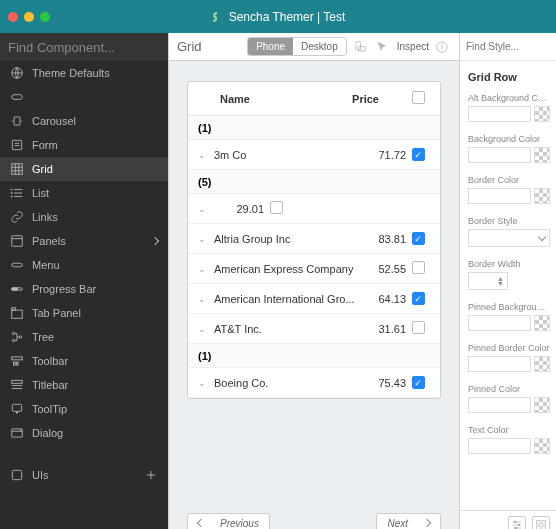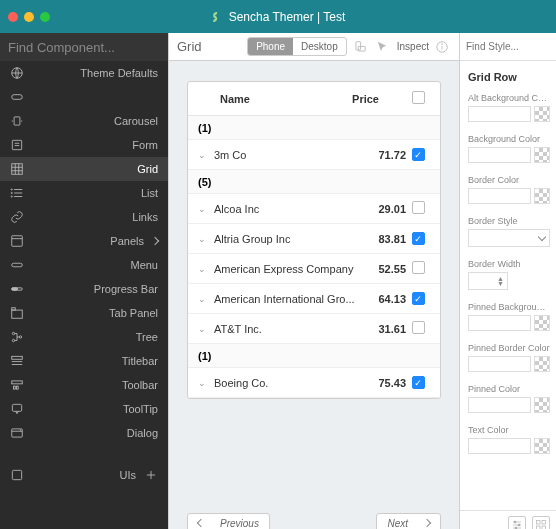--- a/index.html
+++ b/index.html
@@ -16,21 +16,21 @@
 
 .sidebar { width: 168px; background: #2b2b2b; color: #b8b8b8; display: flex; flex-direction: column; }
 .search-row { height: 28px; display: flex; align-items: center; padding: 0 8px; background: #353535; gap: 6px; }
 .search-row input { flex: 1; background: transparent; border: none; color: #b8b8b8; font-size: 13px; outline: none; }
 .search-row input::placeholder { color: #888; }
 .ic { width: 14px; height: 14px; stroke: #b8b8b8; fill: none; stroke-width: 1.5; flex-shrink: 0; }
 .ic-fill { fill: #b8b8b8; stroke: none; }
 .nav { list-style: none; flex: 1; }
 .nav li { height: 24px; display: flex; align-items: center; padding: 0 10px; gap: 8px; cursor: pointer; font-size: 11px; }
 .nav li.active { background: #3f3f3f; color: #fff; }
-.nav li .label { flex: 1; text-align: right; }
+.nav li .label { flex: 1; }
 .nav li.add { margin-top: 18px; }
 .chev { width: 6px; height: 6px; border-right: 1px solid #b8b8b8; border-top: 1px solid #b8b8b8; transform: rotate(45deg); }
 
 .center { flex: 1; background: #eceff1; display: flex; flex-direction: column; border-left: 1px solid #d0d0d0; border-right: 1px solid #d0d0d0; }
 .toolbar { height: 28px; background: #fff; border-bottom: 1px solid #d0d0d0; display: flex; align-items: center; padding: 0 8px; gap: 4px; }
 .toolbar .title { font-size: 13px; color: #666; flex: 1; }
 .device-toggle { display: flex; border: 1px solid #ccc; border-radius: 3px; overflow: hidden; font-size: 10px; }
 .device-toggle span { padding: 3px 8px; cursor: pointer; color: #666; }
 .device-toggle span.active { background: #999; color: #fff; }
 .tb-ic { width: 18px; height: 18px; display: flex; align-items: center; justify-content: center; color: #666; cursor: pointer; }
@@ -39,21 +39,21 @@
 .canvas { flex: 1; padding: 20px 18px 8px; overflow: hidden; position: relative; }
 .phone { width: 254px; margin: 0 auto; background: #fff; border: 1px solid #d0d0d0; border-radius: 3px; overflow: hidden; }
 .ghead { display: flex; align-items: center; height: 34px; border-bottom: 1px solid #e5e5e5; padding: 0 10px; font-size: 11px; font-weight: 600; color: #333; gap: 27px; }
 .ghead .col-name { flex: 1; padding-left: 22px; }
 .ghead .col-price { width: 50px; text-align: right; }
 .ghead .col-chk { width: 24px; text-align: center; }
 .grp { height: 24px; display: flex; align-items: center; padding: 0 10px; font-size: 11px; font-weight: 600; background: #fafafa; border-bottom: 1px solid #eee; }
 .row { height: 30px; display: flex; align-items: center; padding: 0 10px; font-size: 11px; border-bottom: 1px solid #eee; color: #333; }
 .row .exp { width: 16px; color: #999; font-size: 9px; }
 .row .nm { flex: 1; white-space: nowrap; overflow: hidden; text-overflow: ellipsis; }
-.row .pr { width: 50px; text-align: right; font-weight: bold; }
+.row .pr { width: 50px; text-align: right; }
 .row .ck { width: 24px; text-align: center; }
 .cbox { width: 13px; height: 13px; border: 1px solid #bbb; border-radius: 2px; display: inline-flex; align-items: center; justify-content: center; background: #fff; }
 .cbox.on { background: #1e88ff; border-color: #1e88ff; }
 .cbox.on::after { content: "✓"; color: #fff; font-size: 9px; }
 
 .pager { height: 30px; display: flex; align-items: center; justify-content: space-between; padding: 0 18px; }
 .pbtn { display: flex; align-items: center; gap: 16px; padding: 4px 10px; background: #fff; border: 1px solid #ccc; border-radius: 3px; font-size: 10px; color: #666; cursor: pointer; font-style: italic; }
 .pchev { width: 6px; height: 6px; border-right: 1.5px solid #888; border-top: 1.5px solid #888; }
 
 .props { width: 98px; background: #fff; display: flex; flex-direction: column; font-size: 10px; color: #666; }
@@ -193,33 +193,33 @@
           <svg class="ic" viewBox="0 0 24 24">
             <circle cx="6" cy="6" r="2"></circle>
             <circle cx="6" cy="18" r="2"></circle>
             <circle cx="18" cy="12" r="2"></circle>
             <path d="M8 6h4v12H8M12 12h4"></path>
           </svg>
           <span class="label">Tree</span>
         </li>
         <li>
           <svg class="ic" viewBox="0 0 24 24">
+            <rect x="3" y="5" width="18" height="5"></rect>
+            <rect x="6" y="14" width="3" height="5"></rect>
+            <rect x="11" y="14" width="3" height="5"></rect>
+          </svg>
+          <span class="label">Toolbar</span>
+        </li>
+        <li>
+          <svg class="ic" viewBox="0 0 24 24">
             <rect x="3" y="4" width="18" height="5"></rect>
             <line x1="3" y1="13" x2="21" y2="13"></line>
             <line x1="3" y1="18" x2="21" y2="18"></line>
           </svg>
           <span class="label">Titlebar</span>
-        </li>
-        <li>
-          <svg class="ic" viewBox="0 0 24 24">
-            <rect x="3" y="5" width="18" height="5"></rect>
-            <rect x="6" y="14" width="3" height="5"></rect>
-            <rect x="11" y="14" width="3" height="5"></rect>
-          </svg>
-          <span class="label">Toolbar</span>
         </li>
         <li>
           <svg class="ic" viewBox="0 0 24 24">
             <rect x="4" y="4" width="16" height="12" rx="2"></rect>
             <path d="M10 16l2 4 2-4"></path>
           </svg>
           <span class="label">ToolTip</span>
         </li>
         <li>
           <svg class="ic" viewBox="0 0 24 24">
@@ -281,21 +281,20 @@
             <div class="grp">(1)</div>
             <div class="row">
               <span class="exp">⌄</span>
               <span class="nm">3m Co</span>
               <span class="pr">71.72</span>
               <span class="ck"><span class="cbox on"></span></span>
             </div>
             <div class="grp">(5)</div>
             <div class="row">
               <span class="exp">⌄</span>
-              <span class="nm">Alcoa Inc</span>
               <span class="pr">29.01</span>
               <span class="ck"><span class="cbox"></span></span>
             </div>
             <div class="row">
               <span class="exp">⌄</span>
               <span class="nm">Altria Group Inc</span>
               <span class="pr">83.81</span>
               <span class="ck"><span class="cbox on"></span></span>
             </div>
             <div class="row">

